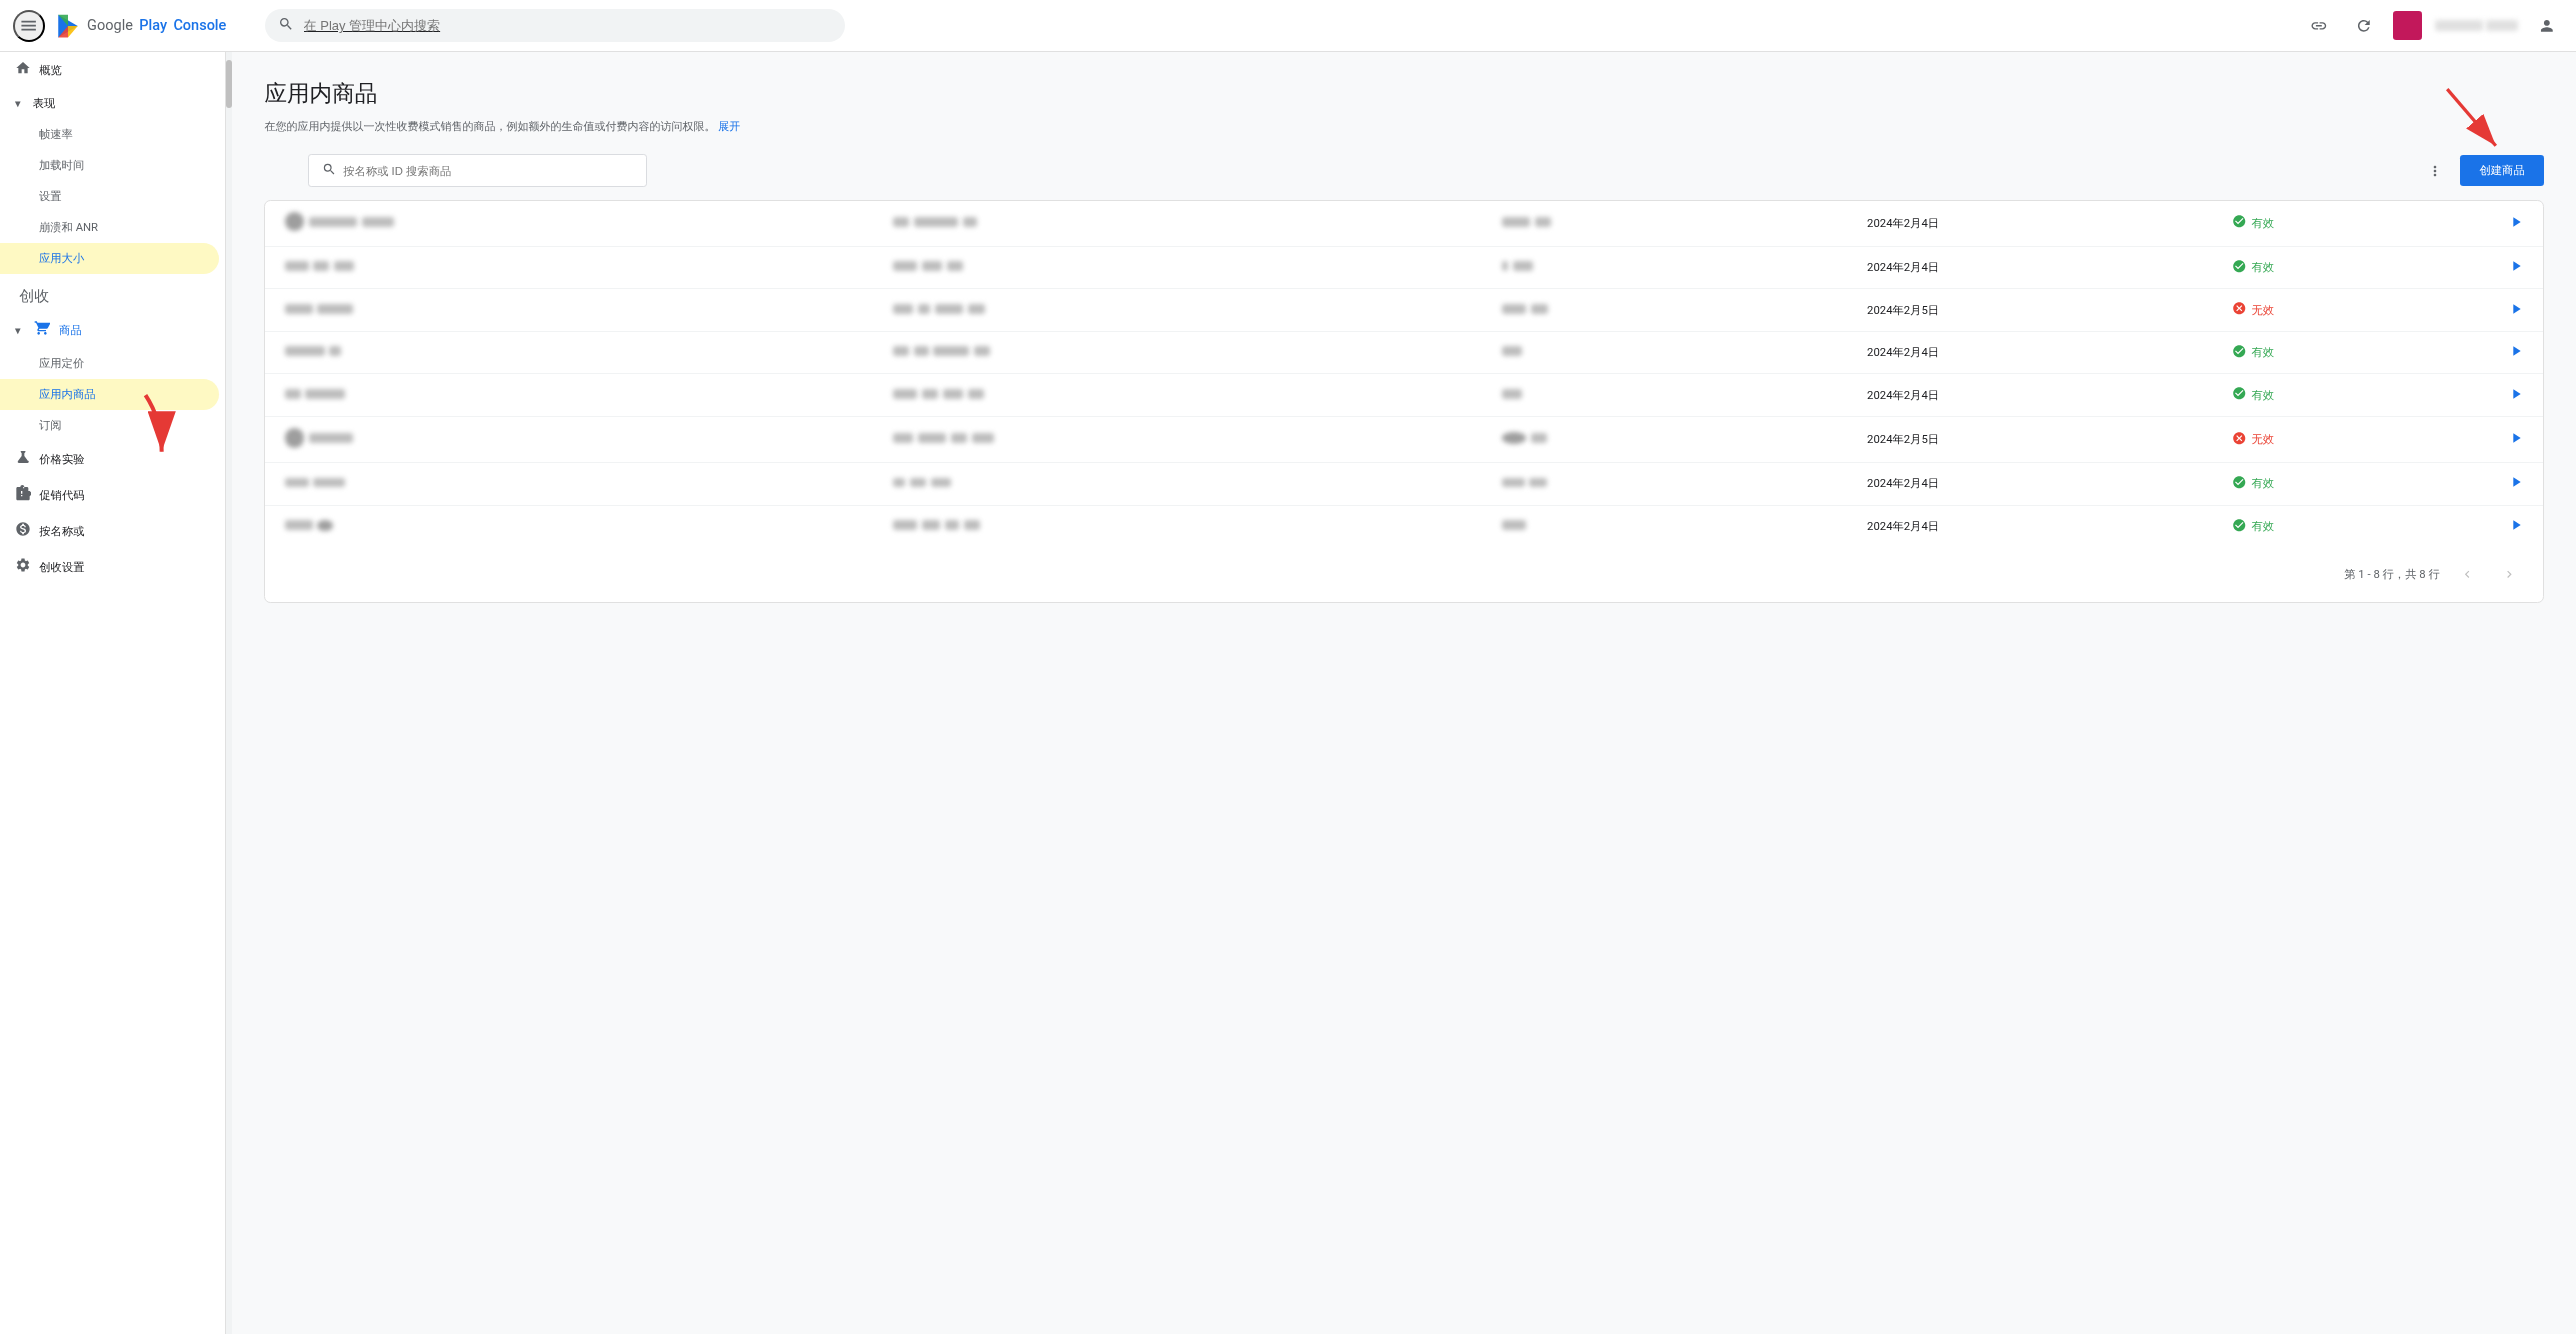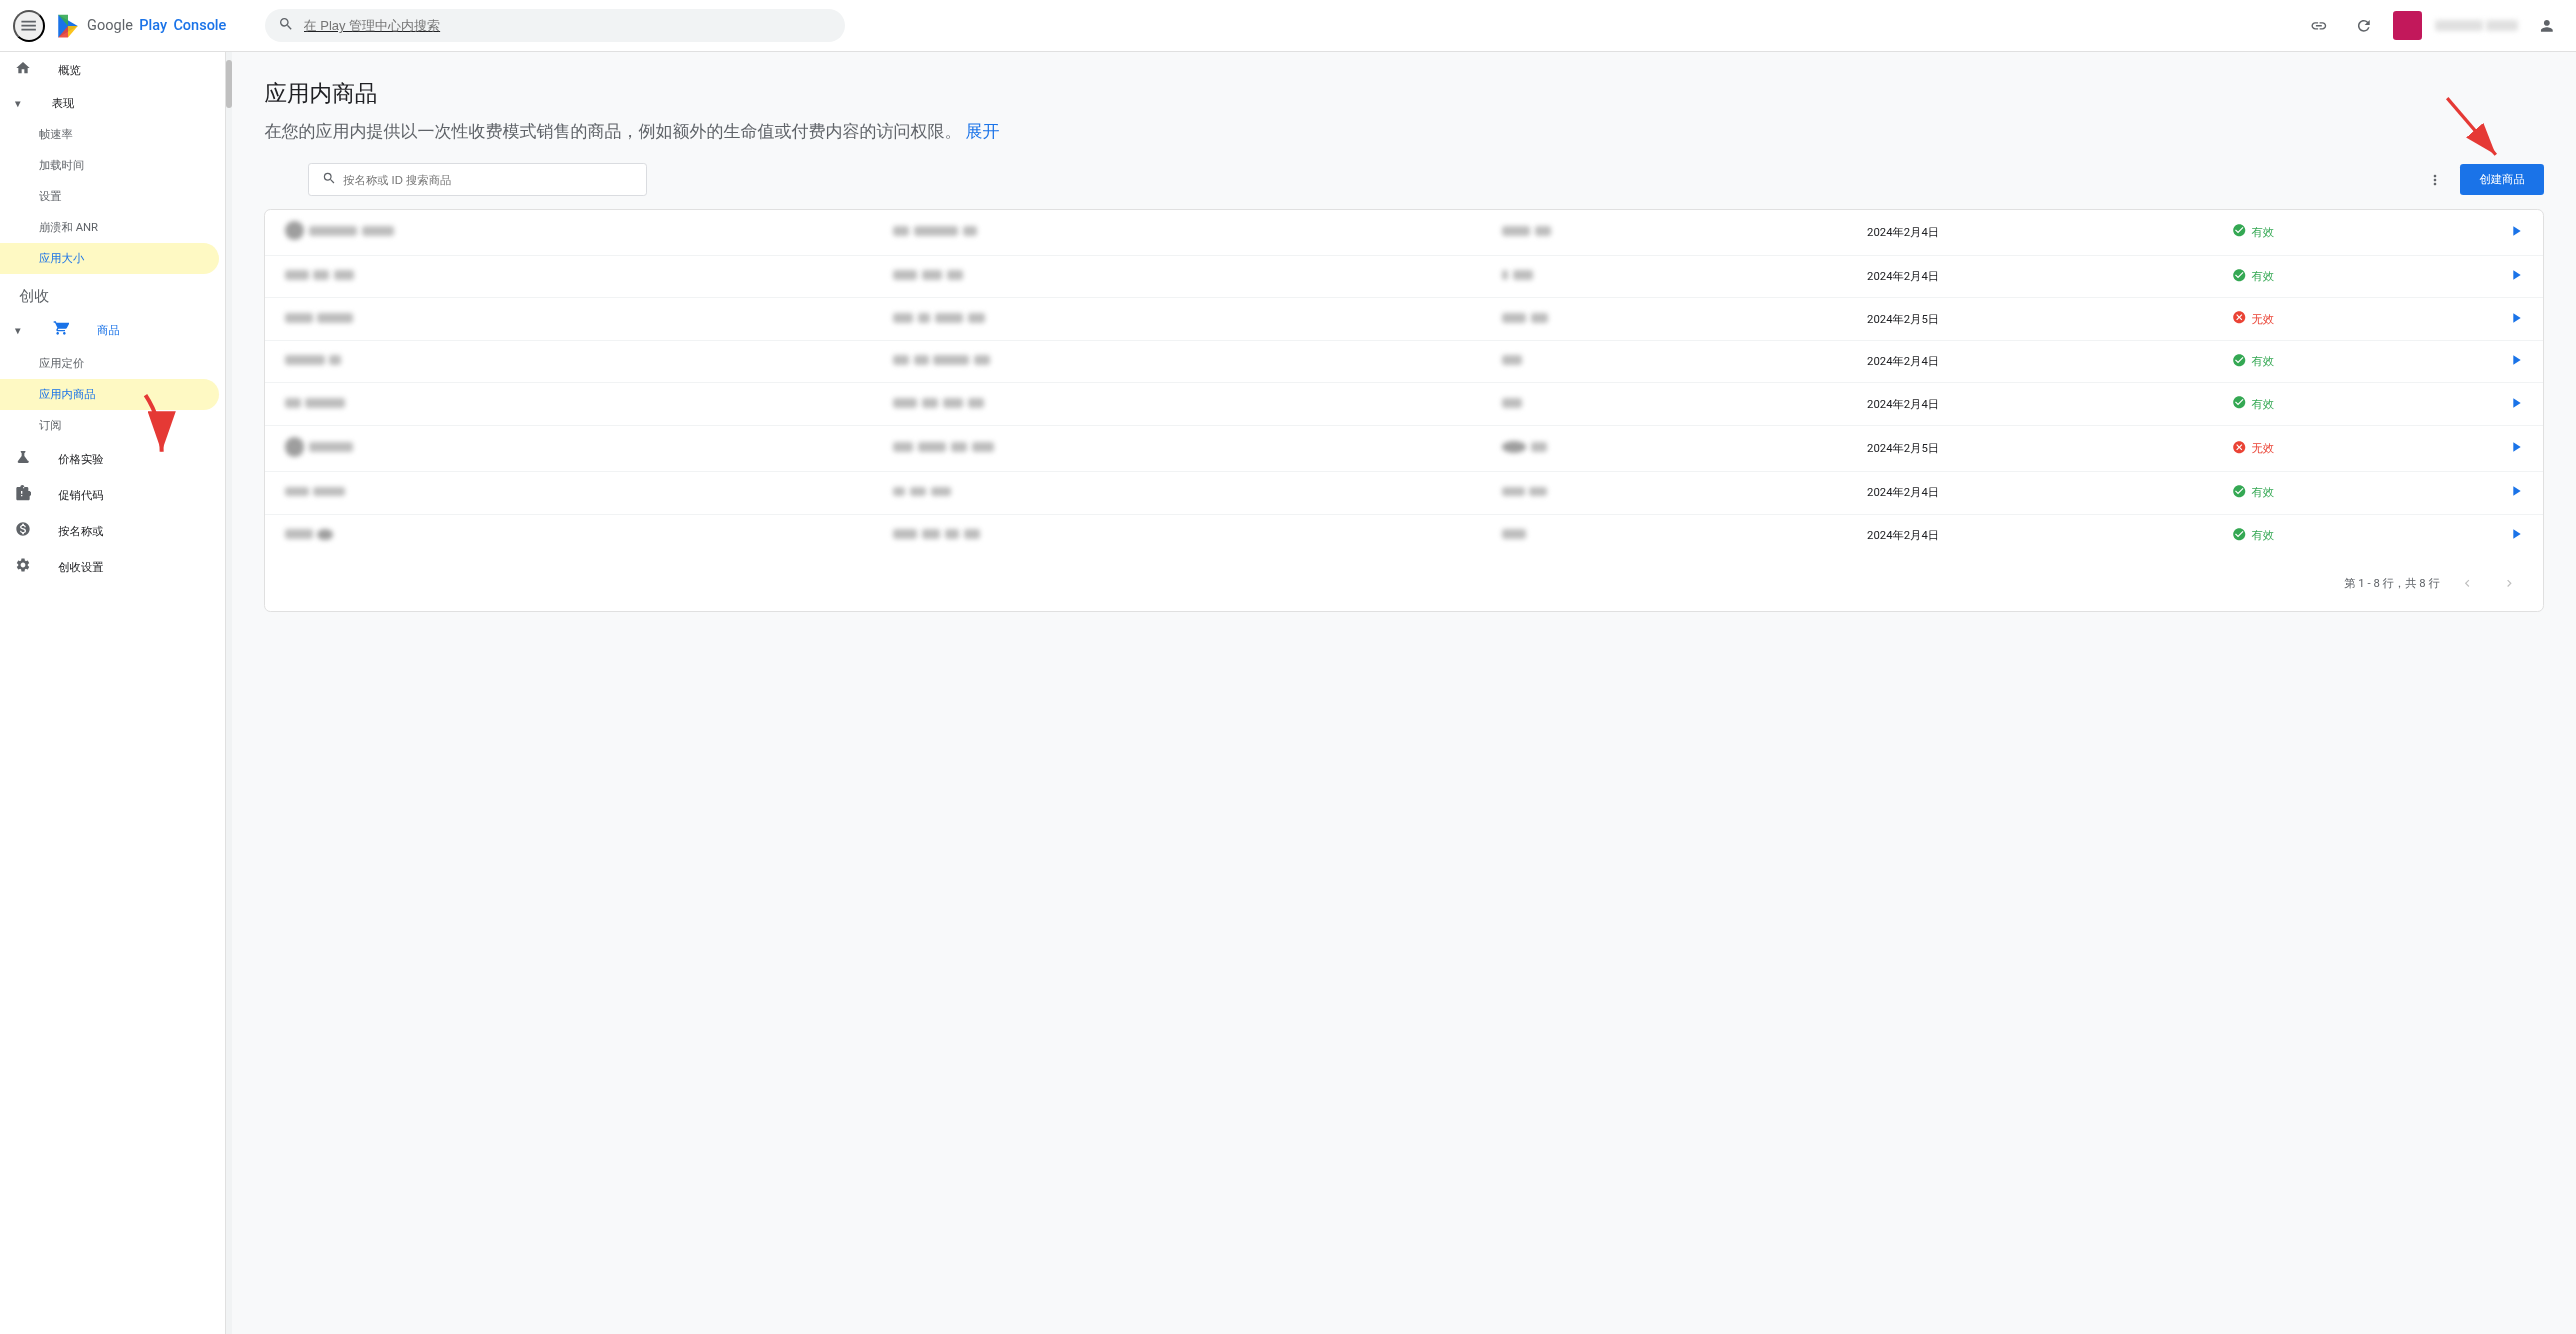--- a/index.html
+++ b/index.html
@@ -18,32 +18,32 @@
     .logo-play { width: 26px; height: 26px; }
     .search-bar { flex: 1; max-width: 580px; margin: 0 19.3px; }
     .search-input-wrapper { display: flex; align-items: center; background: #f1f3f4; border-radius: 19.3px; padding: 6.4px 13px; gap: 9.7px; }
     .search-icon { color: #5f6368; font-size: 14.5px; }
     .search-input { border: none; background: transparent; outline: none; font-size: 13px; color: #202124; width: 100%; text-decoration: underline; }
     .top-bar-actions { display: flex; align-items: center; gap: 13px; margin-left: auto; }
     .icon-btn { width: 32px; height: 32px; display: flex; align-items: center; justify-content: center; cursor: pointer; border-radius: 50%; color: #5f6368; font-size: 16px; }
     .avatar-square { width: 29px; height: 29px; background: #c2185b; border-radius: 3.2px; display: flex; align-items: center; justify-content: center; color: white; font-weight: bold; }
 
     
-    .sidebar-item { display: flex; align-items: center; padding: 8px 13px 8px 19.3px; cursor: pointer; color: #202124; font-size: 11.3px; gap: 26px; border-radius: 0 19.3px 19.3px 0; margin-right: 6.4px; }
+    .sidebar-item { display: flex; align-items: center; padding: 8px 13px 8px 19.3px; cursor: pointer; color: #202124; font-size: 11.3px; gap: 7px; border-radius: 0 19.3px 19.3px 0; margin-right: 6.4px; }
     .sidebar-icon { font-size: 14.5px; color: #5f6368; width: 19.3px; text-align: center; }
     .sidebar-section-title { padding: 13px 19.3px 6.4px; font-size: 15px; color: #5f6368; font-weight: 500; text-transform: none; }
     .sidebar-top-item { padding: 8px 13px 8px 13px; }
     .sidebar-sub-item { padding: 8px 13px 8px 39px; font-size: 11.3px; cursor: pointer; color: #5f6368; border-radius: 0 19.3px 19.3px 0; margin-right: 6.4px; }
     .sidebar-sub-item.active { background: #fef9c3; color: #1a73e8; font-weight: 500; }
     .expand-icon { font-size: 9.7px; color: #5f6368; margin-left: auto; }
     .sidebar-group { }
 
     
     .page-title { font-size: 22.6px; font-weight: 400; color: #202124; margin-bottom: 9.7px; }
-    .page-description { font-size: 17px; color: #5f6368; margin-bottom: 19.3px; line-height: 1.5; }
+    .page-description { font-size: 11px; color: #5f6368; margin-bottom: 19.3px; line-height: 1.5; }
     .page-description a { color: #1a73e8; text-decoration: none; }
 
     
     .toolbar { display: flex; align-items: center; gap: 9.7px; margin-bottom: 0; }
     .product-search-wrapper { display: flex; align-items: center; background: #fff; border: 0.8px solid #dadce0; border-radius: 3.2px; padding: 6.4px 13px; gap: 6.4px; width: 339px; }
     .product-search-input { border: none; outline: none; font-size: 11.3px; color: #202124; width: 100%; background: transparent; }
     .more-btn { width: 32px; height: 32px; display: flex; align-items: center; justify-content: center; cursor: pointer; border-radius: 50%; color: #5f6368; font-size: 16px; }
     .create-btn { background: #1a73e8; color: #fff; border: none; border-radius: 3.2px; padding: 8px 19.3px; font-size: 11.3px; font-weight: 500; cursor: pointer; white-space: nowrap; }
 
     

